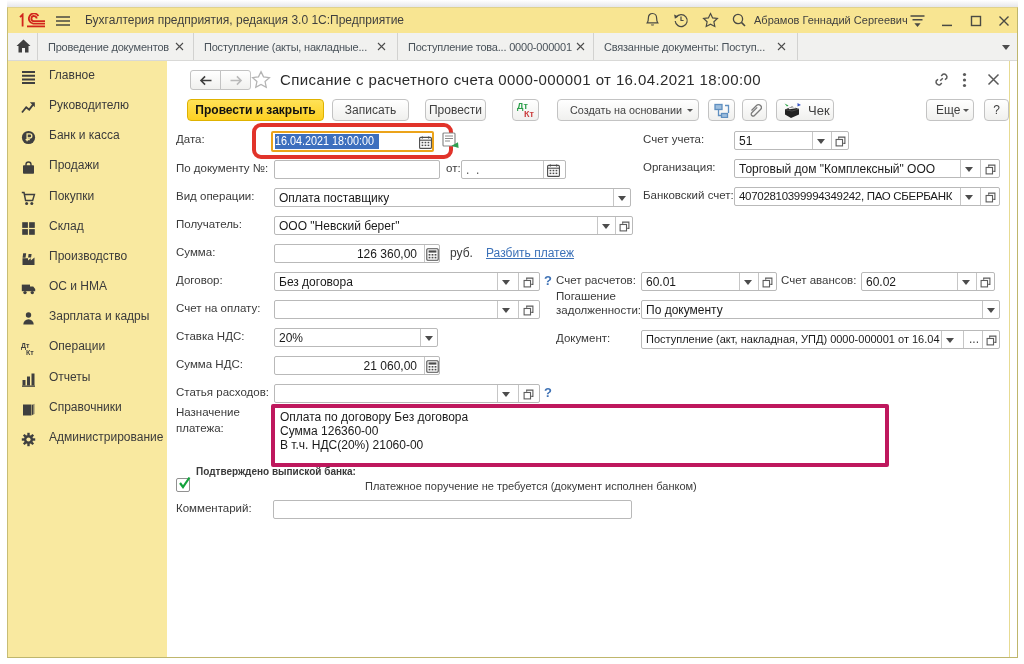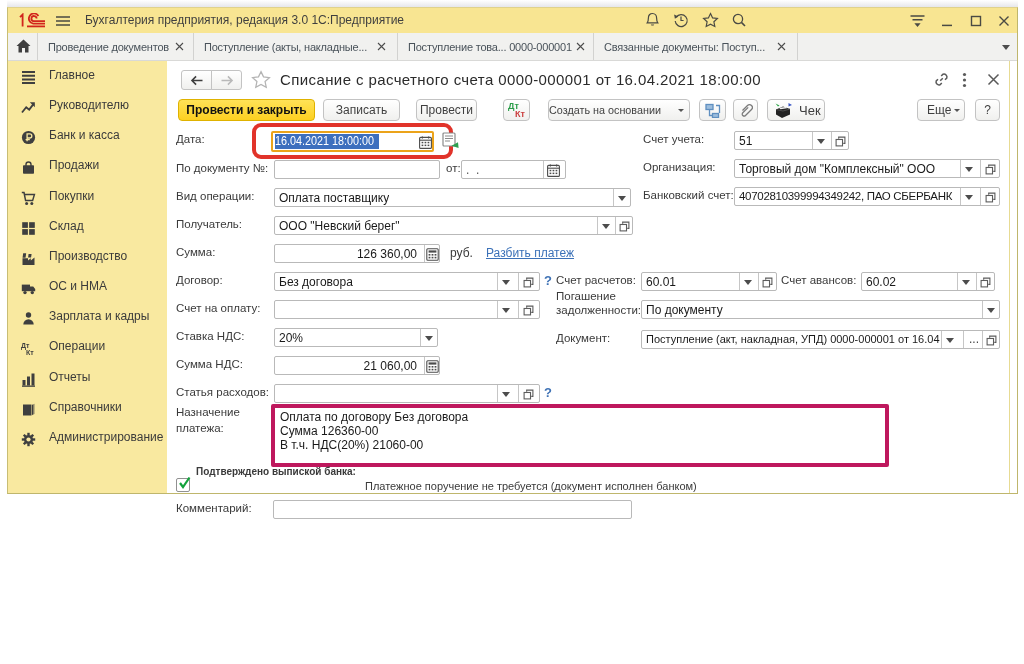--- a/index.html
+++ b/index.html
@@ -1,38 +1,38 @@
 <!DOCTYPE html>
 <html><head>
 <meta charset="utf-8">
 <style>
 * { margin:0; padding:0; box-sizing:border-box; }
 html,body { width:1024px; height:664px; background:#fff; font-family:"Liberation Sans",sans-serif; overflow:hidden; }
-#win { position:absolute; left:7px; top:7px; width:1011px; height:487px; border:1px solid #bfb66c; border-top-color:#e0d28c; border-left-color:#c8bd74; background:#fff; }
+#win { position:absolute; left:7px; top:7px; width:1011px; height:651px; border:1px solid #bfb66c; border-top-color:#e0d28c; border-left-color:#c8bd74; background:#fff; }
 
 #tbar { position:absolute; left:0; top:0; width:100%; height:25px; background:#f8e592; }
 #tbar .ttl { position:absolute; top:0; height:25px; line-height:25px; font-size:12px; color:#3f3f3f; }
 
 #tabs { position:absolute; left:0; top:25px; width:100%; height:28px; background:#f1f1ef; border-bottom:1px solid #d9d9d7; }
 .tab { position:absolute; top:0; height:27px; border-right:1px solid #d2d2d0; font-size:11px; letter-spacing:-0.2px; color:#49525a; }
 .tab .tx { position:absolute; left:10px; top:8px; white-space:nowrap; }
 .tab.act { background:#fff; border-bottom:3px solid #28a33d; height:28px; }
 
 #side { position:absolute; left:0; top:53px; width:159px; bottom:0; background:#f9e9a0; }
 .sit { position:absolute; left:41px; font-size:12px; color:#3b3b3b; white-space:nowrap; }
 .sic { position:absolute; left:13px; width:15px; height:15px; }
 
 #cont { position:absolute; left:159px; top:53px; right:0; bottom:0; background:#fff; }
 
 .lbl { position:absolute; font-size:11.5px; line-height:14px; color:#3a3a3a; white-space:nowrap; }
 .fld { position:absolute; height:19px; background:#fff; border:1px solid #b9b9b9; border-radius:2px; font-size:12px; color:#1a1a1a; }
 .fld .tx { position:absolute; left:4px; top:2px; white-space:nowrap; overflow:hidden; }
 .fld .sep { position:absolute; top:0px; bottom:0px; width:1px; background:#c6c6c6; }
 .arr { position:absolute; width:0; height:0; border-left:4px solid transparent; border-right:4px solid transparent; border-top:5px solid #4c4c4c; }
-.btn { position:absolute; height:22px; background:linear-gradient(#ffffff,#f0f0ee); border:1px solid #c3c3c3; border-radius:4px; font-size:12px; color:#3f3f3f; text-align:center; }
+.btn { position:absolute; height:22px; background:linear-gradient(#ffffff,#f0f0ee); border:1px solid #c3c3c3; border-radius:4px; font-size:12px; color:#3f3f3f; text-align:center;margin-left:9px; }
 .q { position:absolute; color:#3f72b5; font-size:13px; font-weight:bold; }
 svg { position:absolute; }
 </style>
 </head>
 <body>
 <div style="position:absolute;left:7px;top:0;width:1011px;height:7px;background:linear-gradient(#ffffff,#e7e7eb);"></div>
 <div id="win">
   <div id="tbar">
 
     <svg style="left:10px;top:5px" width="28" height="15" viewBox="0 0 28 15">
@@ -63,20 +63,21 @@
     </svg>
 
     <svg style="left:694px;top:4px" width="17" height="16" viewBox="0 0 17 16">
       <path d="M8.5,1.6 L10.6,5.9 L15.4,6.5 L11.9,9.8 L12.8,14.5 L8.5,12.2 L4.2,14.5 L5.1,9.8 L1.6,6.5 L6.4,5.9 Z" fill="none" stroke="#4a4a44" stroke-width="1.2"></path>
     </svg>
 
     <svg style="left:723px;top:4px" width="16" height="16" viewBox="0 0 16 16">
       <circle cx="7" cy="7" r="4.6" fill="none" stroke="#4a4a44" stroke-width="1.3"></circle>
       <path d="M10.4,10.4 L14,14" stroke="#4a4a44" stroke-width="1.6"></path>
     </svg>
+    <div class="ttl" style="left:746px;font-size:11px;">Абрамов Геннадий Сергеевич</div>
 
     <svg style="left:902px;top:7px" width="15" height="13" viewBox="0 0 15 13">
       <g stroke="#4a4a44" stroke-width="1.4" fill="none">
           <path d="M0.5,1 H14.5 M2.5,4.8 H12.5"></path>
         </g>
       <path d="M4.4,8.2 L10.6,8.2 L7.5,12 Z" fill="#4a4a44"></path>
     </svg>
 
     <svg style="left:933px;top:7px" width="12" height="12" viewBox="0 0 12 12">
         <path d="M1,10.4 H11" stroke="#4a4a44" stroke-width="1.5"></path>
@@ -249,21 +250,21 @@
         <path d="M1.5,1.5 L11.5,11.5 M11.5,1.5 L1.5,11.5" stroke="#5a5a5a" stroke-width="1.5"></path>
       </svg>
 
     <div class="btn" style="left:11px;top:38px;width:137px;background:linear-gradient(#ffe257,#fdd021);border-color:#dfb200;color:#111;font-weight:bold;line-height:20px;font-size:12px;">Провести и закрыть</div>
     <div class="btn" style="left:156px;top:38px;width:77px;line-height:20px;">Записать</div>
     <div class="btn" style="left:249px;top:38px;width:61px;line-height:20px;">Провести</div>
     <div class="btn" style="left:336px;top:38px;width:27px;">
       <span style="position:absolute;left:4px;top:1px;font-size:9px;font-weight:bold;color:#2b9e4a;">Дт</span>
       <span style="position:absolute;left:11px;top:9px;font-size:9px;font-weight:bold;color:#cb4040;">Кт</span>
     </div>
-    <div class="btn" style="left:381px;top:38px;width:142px;line-height:20px;font-size:10.8px;text-align:left;padding-left:0;">Создать на основании
+    <div class="btn" style="left:381px;top:38px;width:142px;line-height:20px;font-size:10.8px;text-align:left;padding-left:12px;">Создать на основании
       <span class="arr" style="right:5px;top:9px;border-left-width:3px;border-right-width:3px;border-top-width:3.5px;border-top-color:#555;"></span>
     </div>
     <div class="btn" style="left:532px;top:38px;width:27px;">
       <svg style="left:5px;top:3px;position:absolute" width="16" height="15" viewBox="0 0 16 15">
         <g fill="none" stroke="#5f8fc0" stroke-width="1.3">
           <rect x="1" y="1.5" width="7" height="5" fill="#9dbedd"></rect>
           <path d="M11,2.5 H14.5 V10 M4.5,7 V12.5 H7.5"></path>
           <rect x="7.5" y="10.5" width="6" height="4" fill="#9dbedd"></rect>
         </g>
       </svg>

